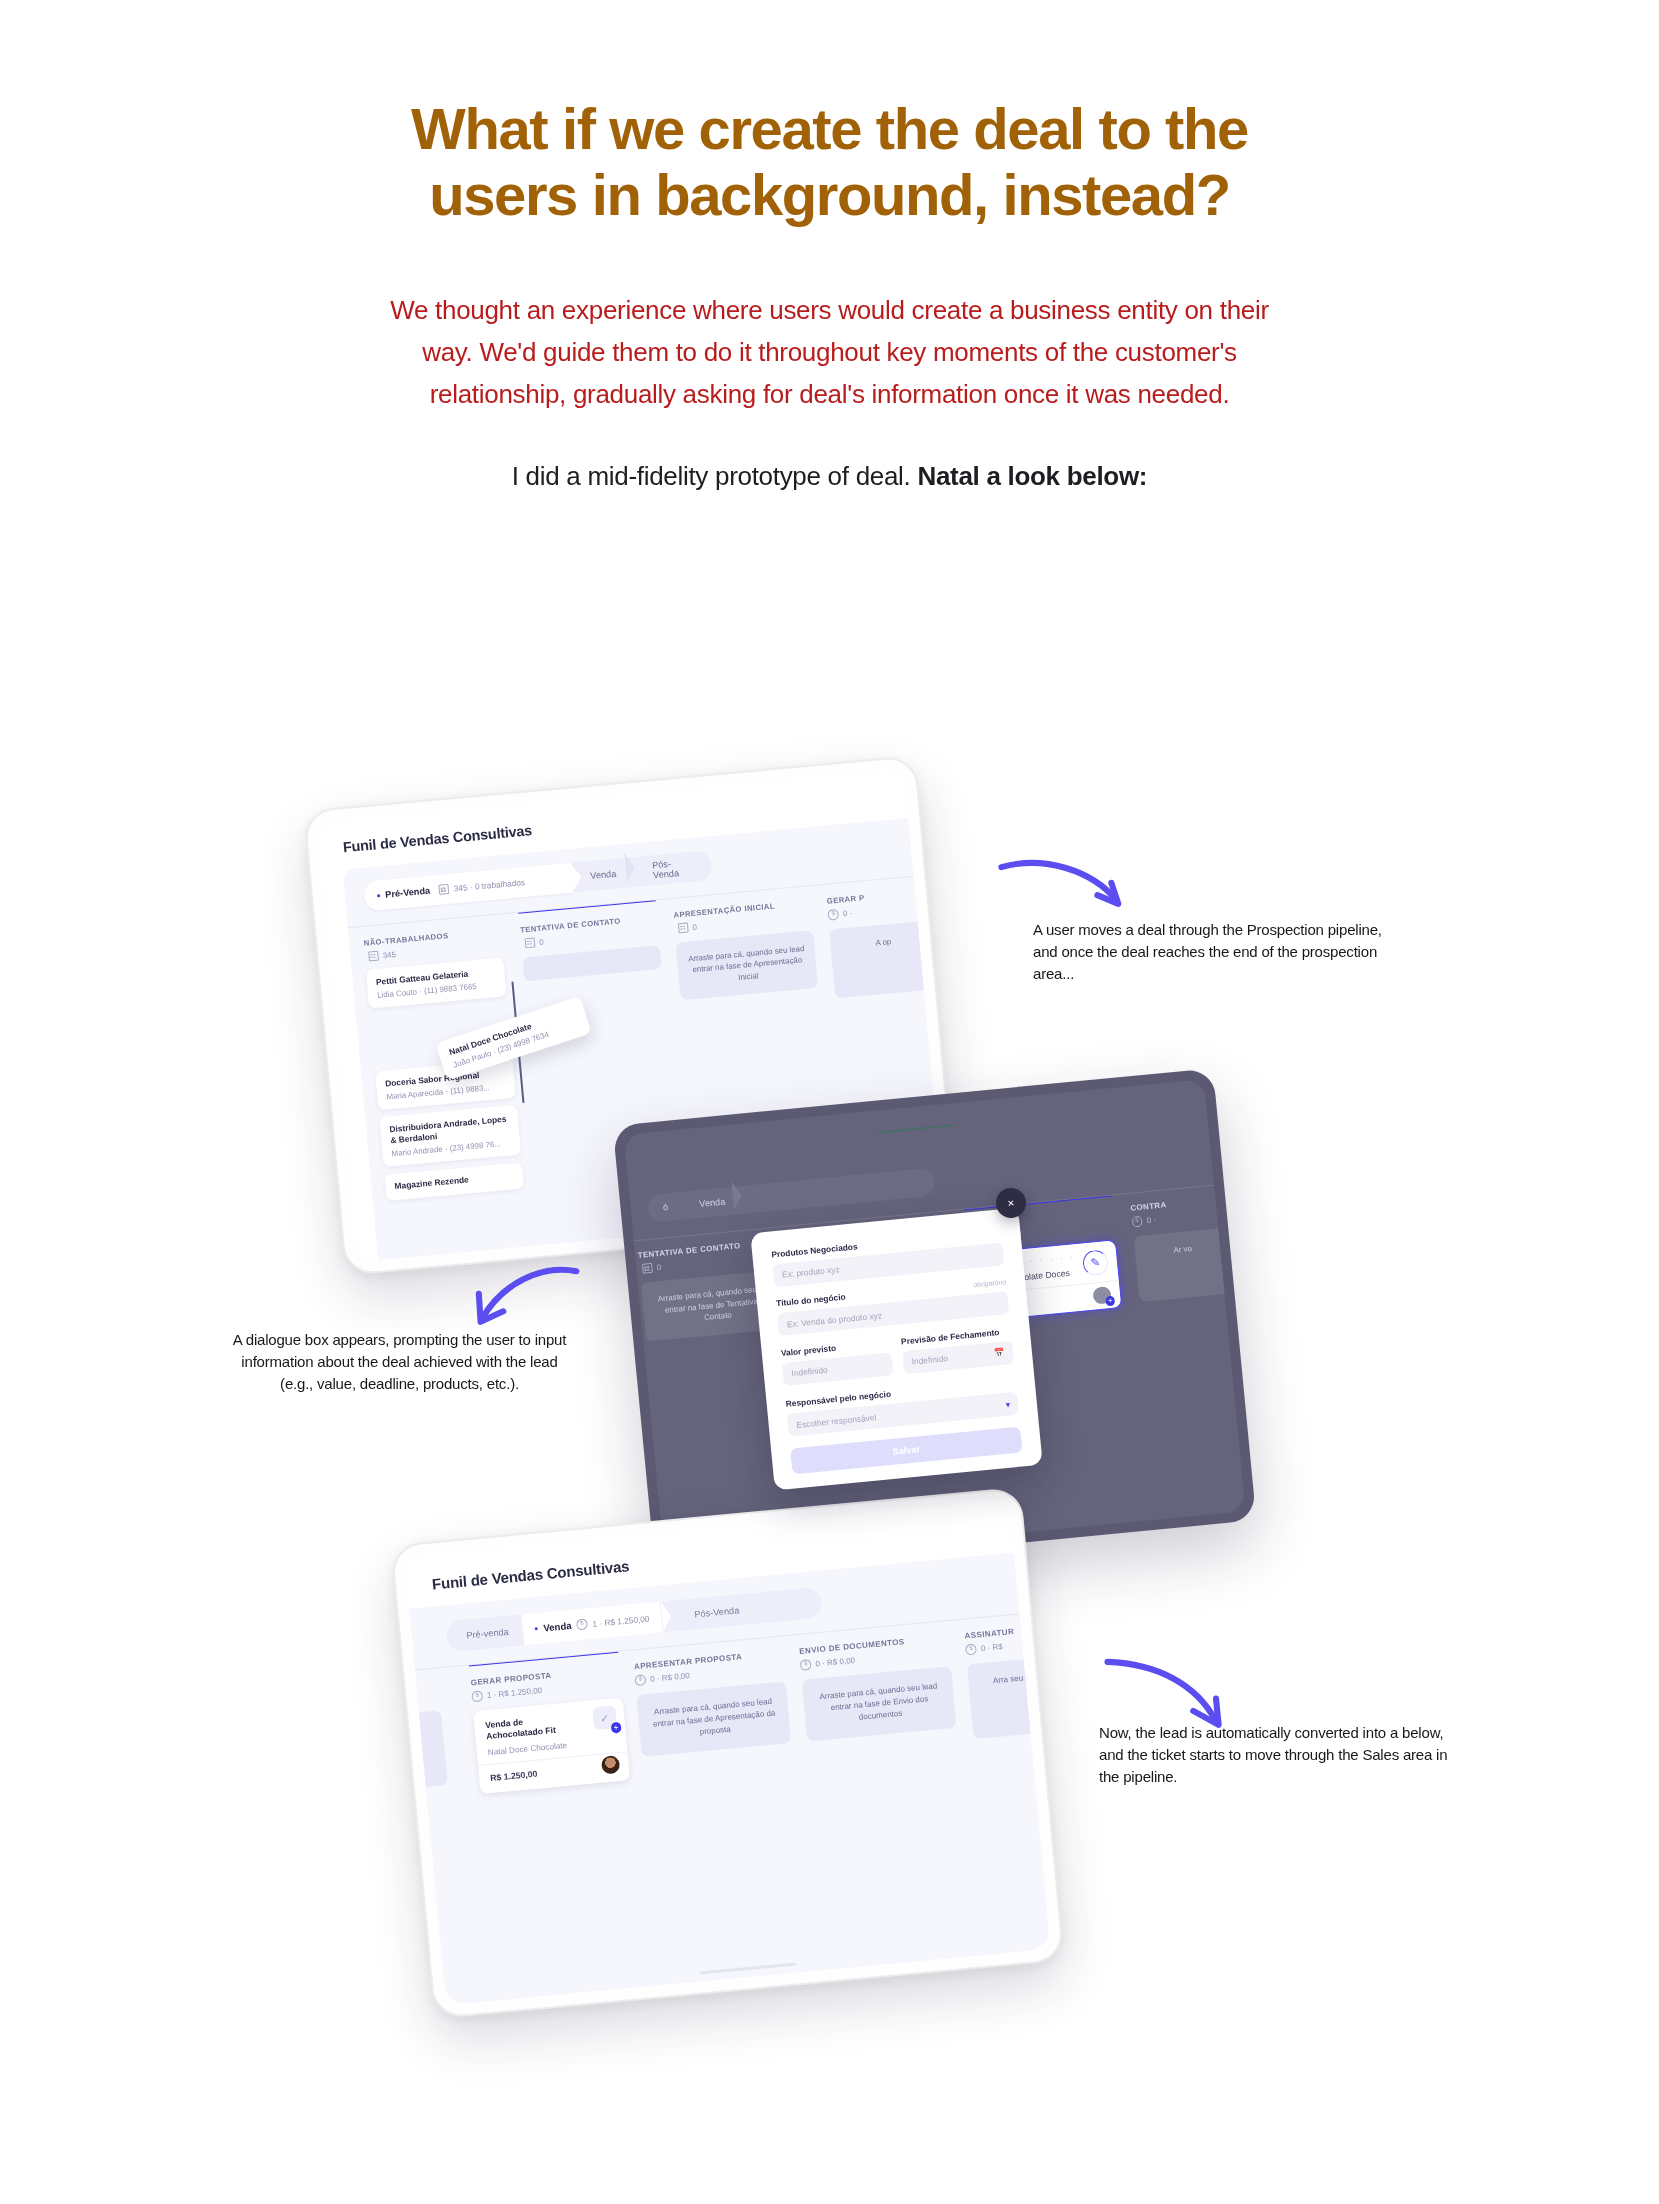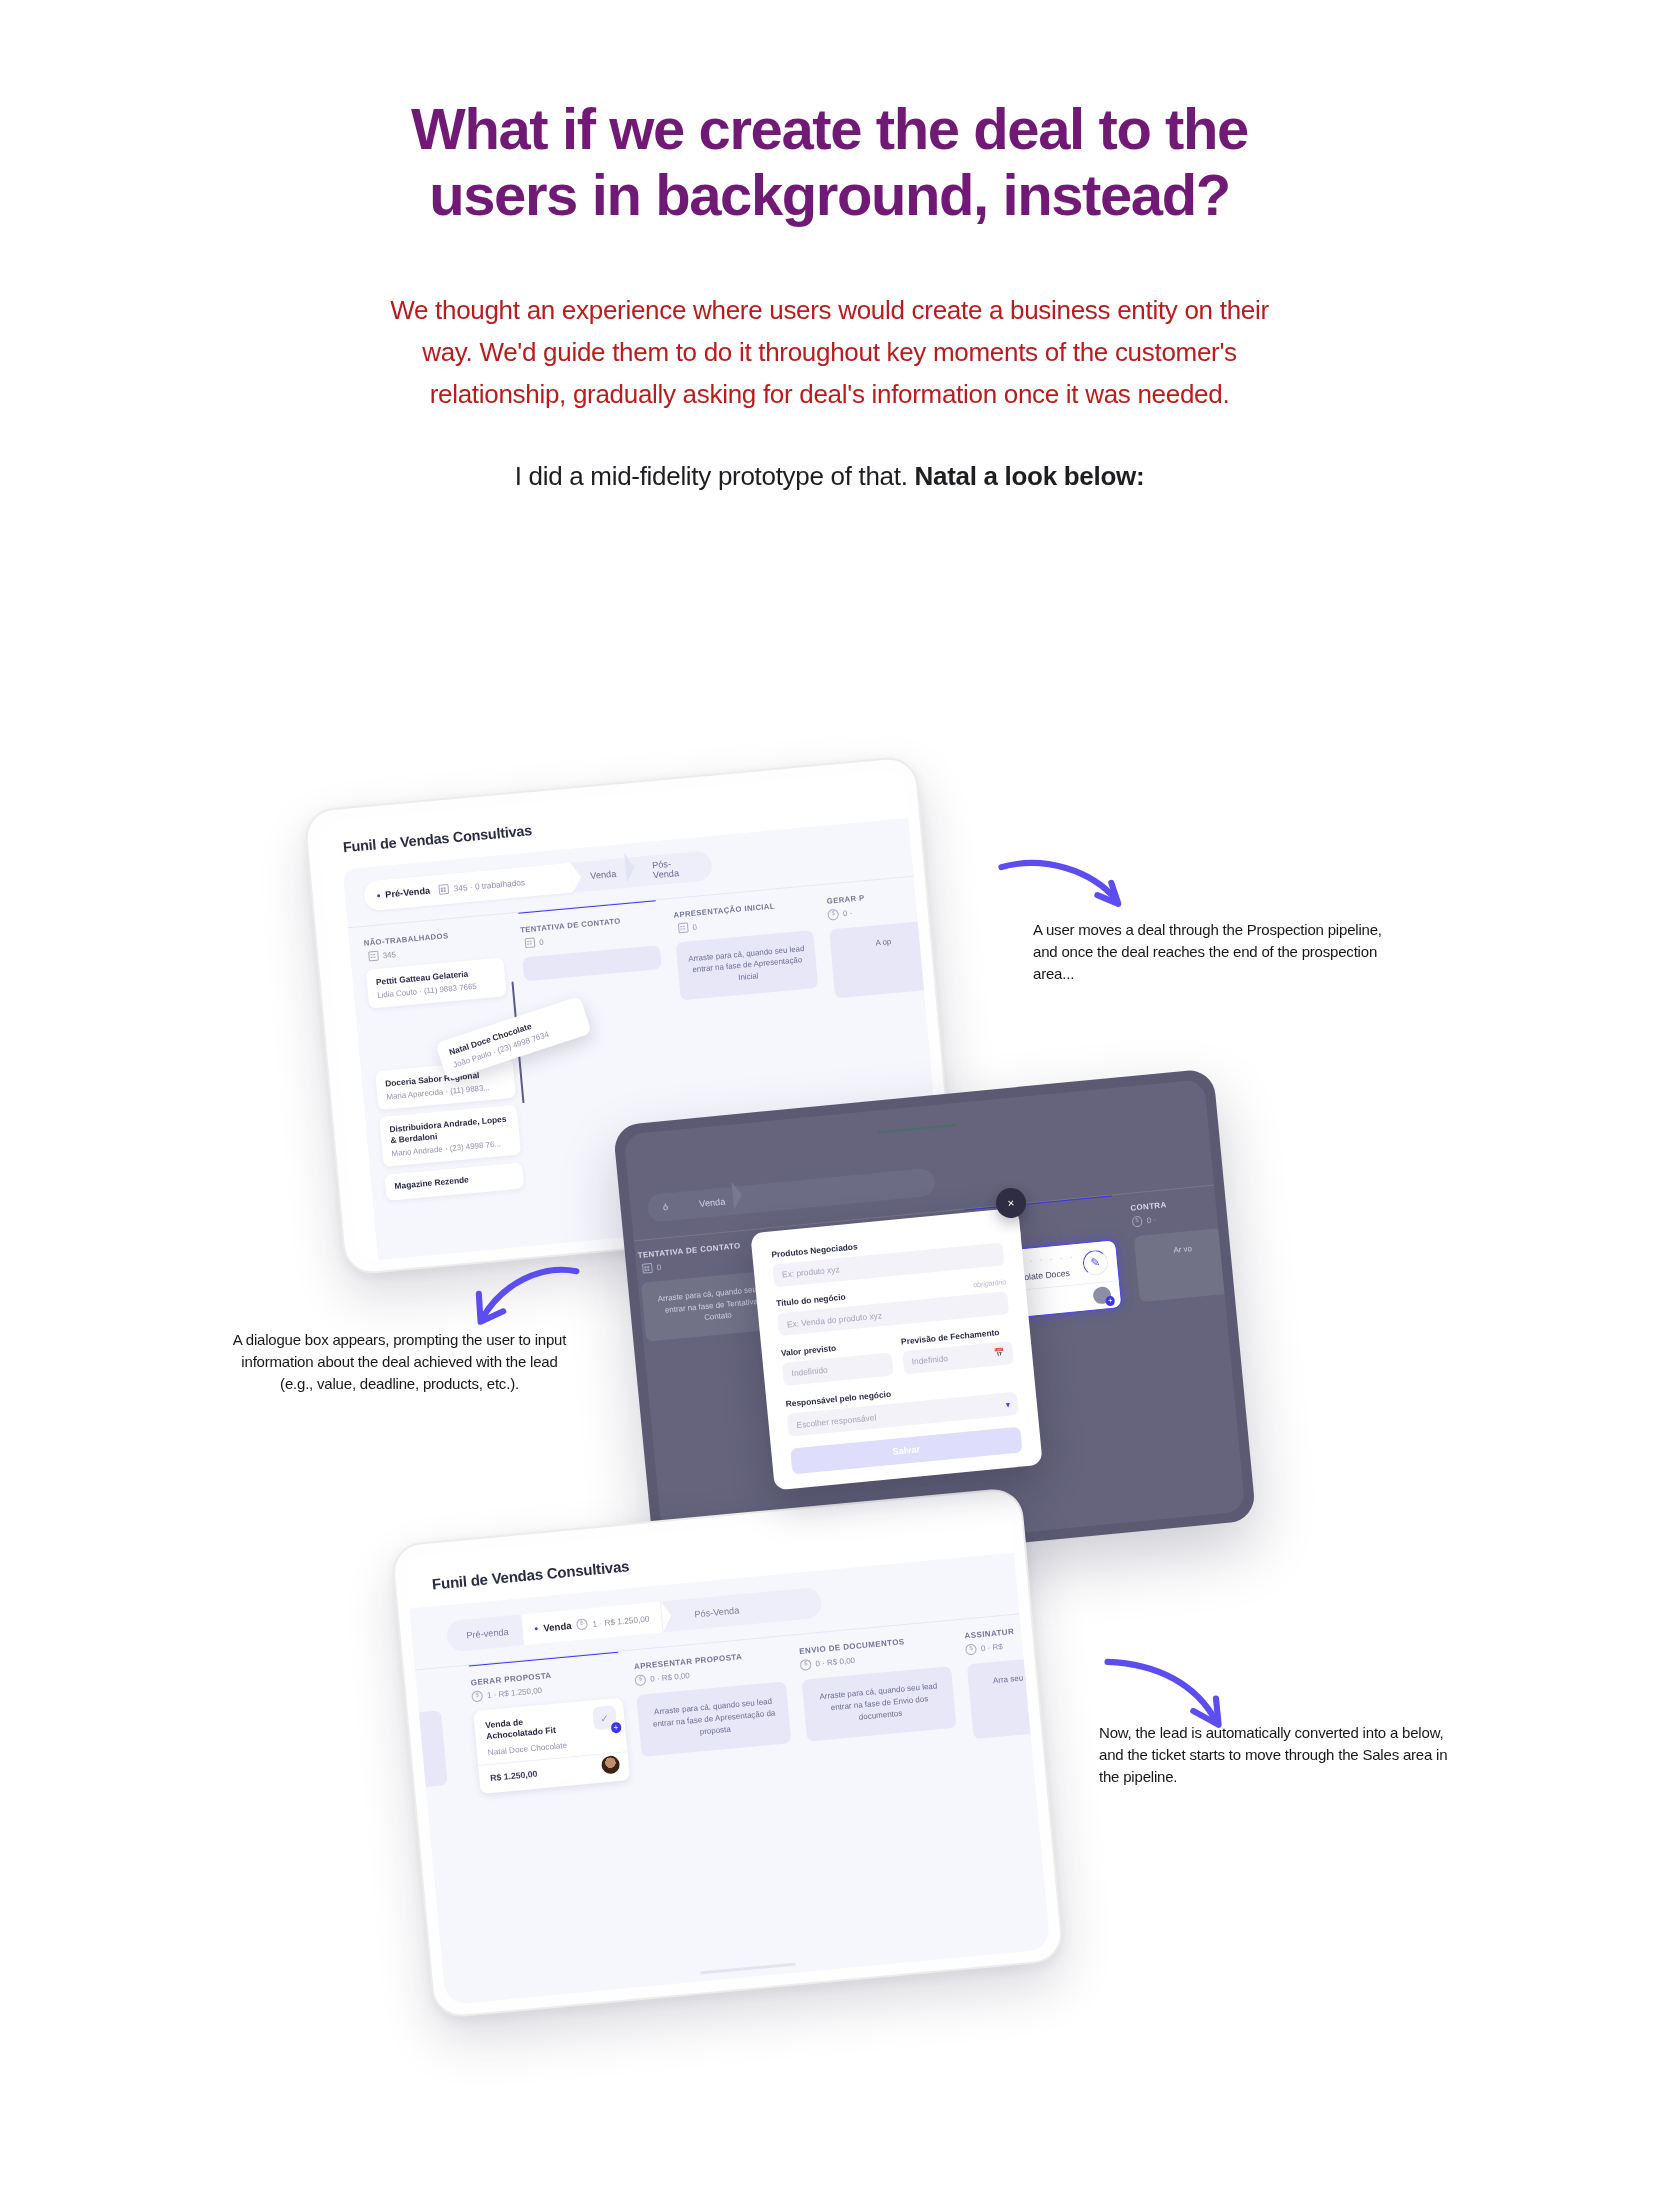--- a/index.html
+++ b/index.html
@@ -22,21 +22,21 @@
     top: 96px;
     left: 0;
     width: 1659px;
     text-align: center;
   }
   .headline {
     font-size: 58px;
     line-height: 1.14;
     font-weight: bold;
     letter-spacing: -1.4px;
-    color: #701a75;
+    color: #a16207;
     margin: 0 auto;
     width: 1031px;
   }
   .body-copy {
     margin: 61px auto 0 auto;
     width: 926px;
     font-size: 26px;
     line-height: 1.62;
     color: #b91c1c;
     letter-spacing: -0.3px;
@@ -526,21 +526,21 @@
 </style>
 </head>
 <body>
 
 <div class="page-head">
   <h1 class="headline">
     <span>What if we create the deal to the</span><br>
     <span>users in background, instead?</span>
   </h1>
   <p class="body-copy">We thought an experience where users would create a business entity on their way. We'd guide them to do it throughout key moments of the customer's relationship, gradually asking for deal's information once it was needed.</p>
-  <p class="body-copy2"><span>I did a mid-fidelity prototype of that. </span><b>Natal a look below:</b></p>
+  <p class="body-copy2"><span>I did a mid-fidelity prototype of deal. </span><b>Natal a look below:</b></p>
 </div>
 
 <div class="tablet" id="tablet1">
   <div class="screen">
     <div class="t1-title">Funil de Vendas Consultivas</div>
 
     <div class="t1-board">
 
       <div class="stage-pills">
         <div class="pill-active">

